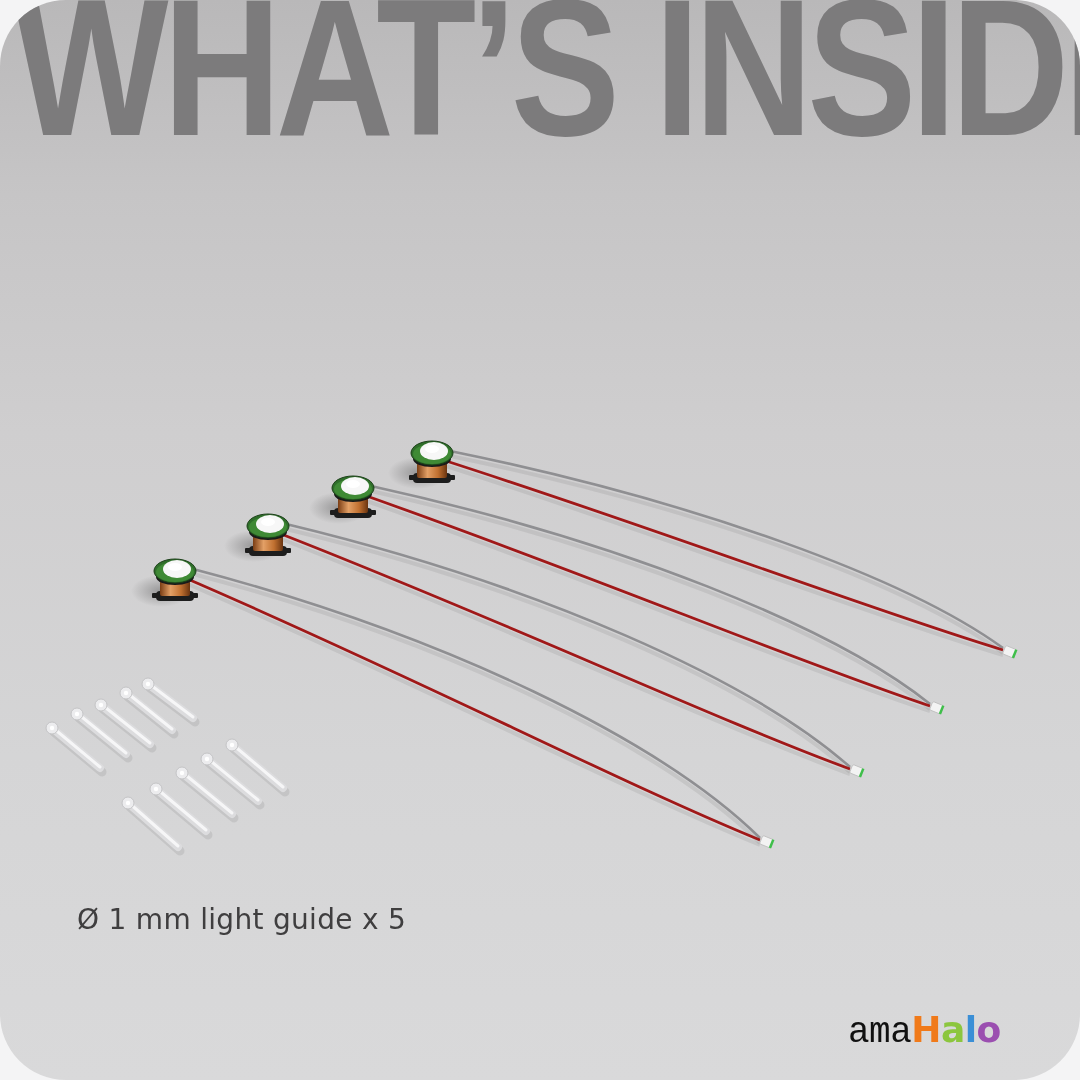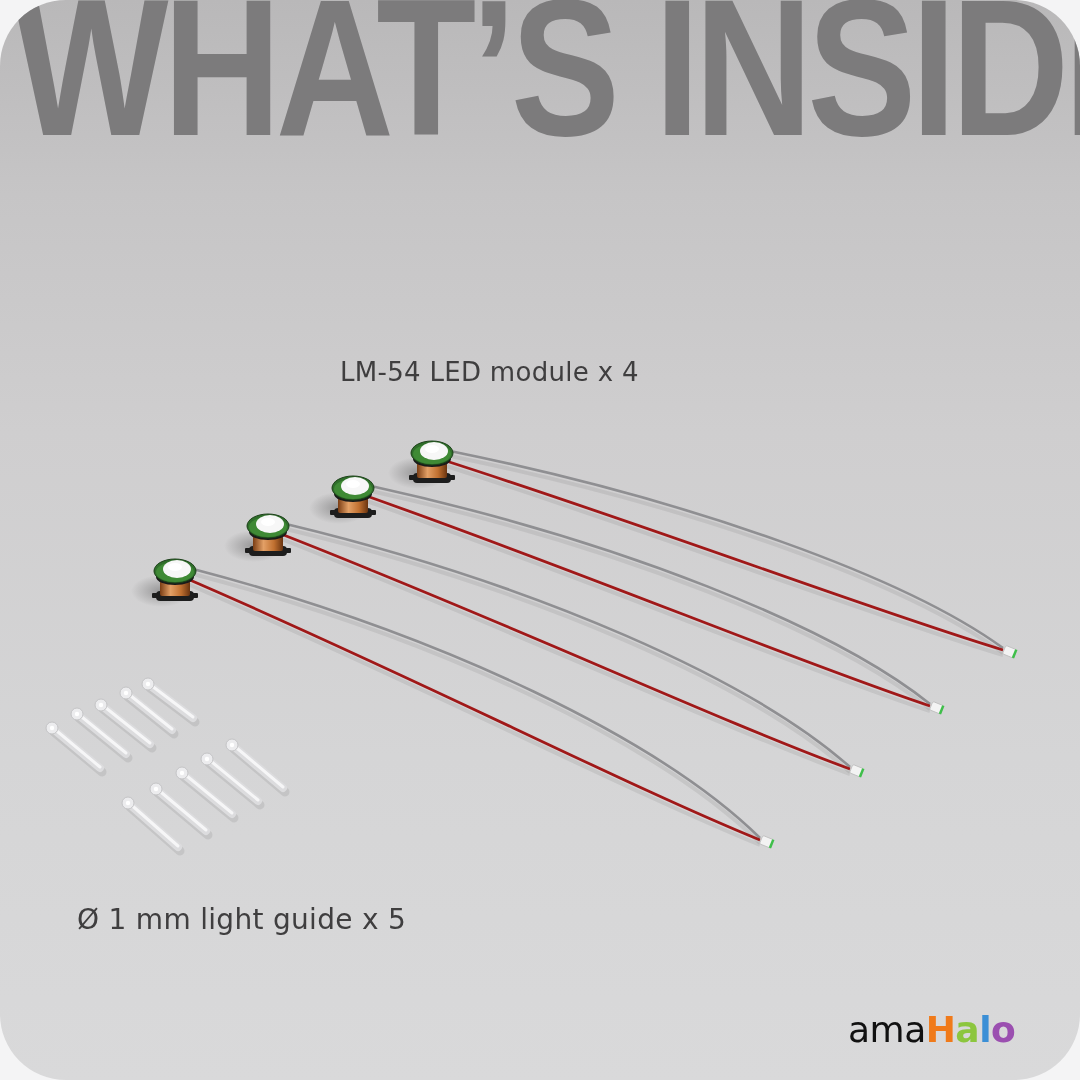--- a/index.html
+++ b/index.html
@@ -22,21 +22,21 @@
   }
   .label-modules { left:340px; top:357px; font-size:26px; letter-spacing:0.3px; }
   .label-guides { left:77px; top:898px; font-size:28px; line-height:43px; letter-spacing:0.3px; }
   .label-guides div { height:43px; }
   .scene { position:absolute; left:0; top:0; width:1080px; height:1080px; }
   .logo {
     position:absolute; left:848px; top:1012px;
     font-family:"DejaVu Sans", sans-serif; font-size:36px; letter-spacing:-0.5px;
     line-height:1; white-space:nowrap;
   }
-  .logo .ama { color:#111; font-weight:normal; }
+  .logo .ama { color:#111; font-weight:normal;font-family:Liberation Mono, monospace; }
   .logo .hl { font-weight:bold; }
 </style>
 </head>
 <body>
 
 <div class="card">
   <div class="headline" style="color: rgb(124, 123, 124);">WHAT’S INSIDE</div>
 
   <svg class="scene" viewBox="0 0 1080 1080" xmlns="http://www.w3.org/2000/svg">
     <defs>
@@ -214,21 +214,20 @@
           <rect x="-15" y="2" width="30" height="19" rx="2" fill="url(#copper)"></rect>
           <ellipse cx="0" cy="2" rx="19" ry="8" fill="#1a1a1a"></ellipse>
           <ellipse cx="0" cy="-4" rx="21" ry="12" fill="#2f6e2a" stroke="#1b3f18" stroke-width="1"></ellipse>
           <ellipse cx="0" cy="-3" rx="19" ry="10" fill="#3f8a35"></ellipse>
           <ellipse cx="2" cy="-6" rx="14" ry="9" fill="#f7f7f7"></ellipse>
           <ellipse cx="0" cy="-8" rx="7" ry="4" fill="#ffffff"></ellipse>
         </g>
       </g>
   </svg>
 
-  <div class="label label-modules">LM-54 LED module x 4</div>
 
   <div class="label label-guides">
     <div>Ø 1 mm light guide x 5</div>
   </div>
 
   <div class="logo">
     <span class="ama">ama</span><span class="hl" style="color: rgb(240, 122, 26);">H</span><span class="hl" style="color: rgb(140, 198, 62);">a</span><span class="hl" style="color: rgb(59, 143, 214);">l</span><span class="hl" style="color: rgb(155, 79, 176);">o</span>
   </div>
 </div>
 

